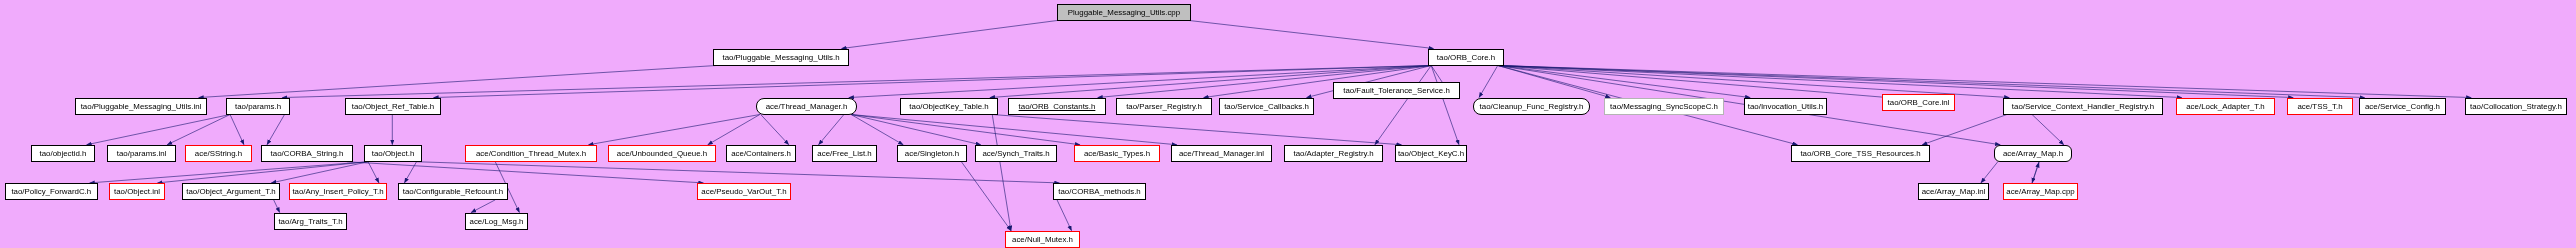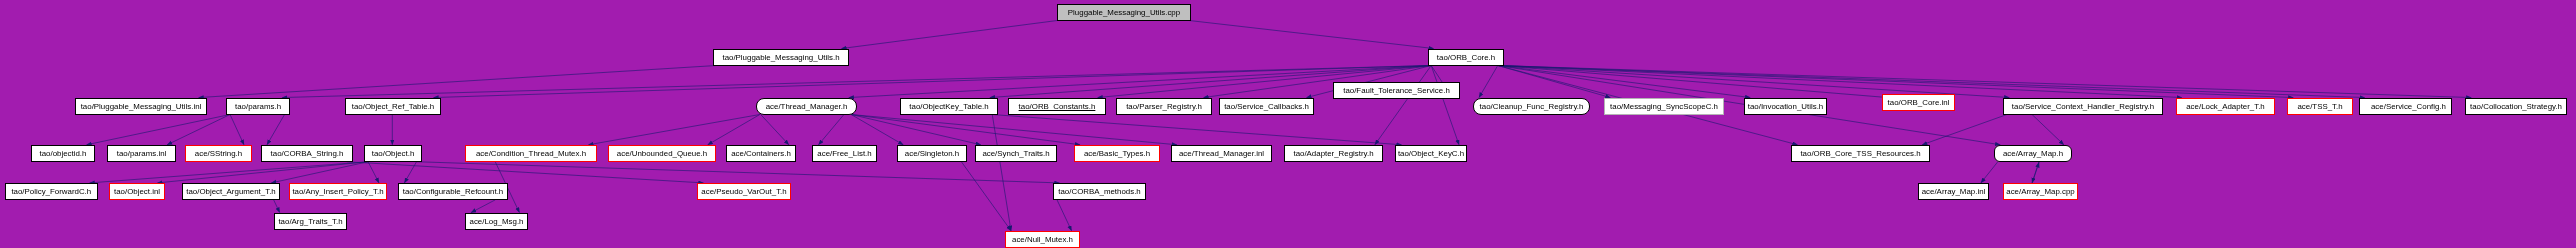--- a/index.html
+++ b/index.html
@@ -1,19 +1,19 @@
 <!DOCTYPE html>
 <html style="font-size:9.7px"><head>
 <meta charset="utf-8">
 <style>
   html,body{margin:0;padding:0;background:#ffffff;}
   #graph-canvas{
     position:relative;
     width:2576px;height:249px;
-    background:#a21caf;
+    background:#f0abfc;
     font-family:"Liberation Sans","DejaVu Sans",sans-serif;
     font-size:7.9px;
     overflow:hidden;
   }
   #edge-layer{
     position:absolute;left:0;top:0;width:2576px;height:249px;
     pointer-events:none;
   }
   #edge-layer line{stroke:#191970;stroke-width:1;fill:none;}
   .node{
@@ -115,21 +115,21 @@
       <div class="node black" title="tao/Parser_Registry.h" style="left: 1116px; top: 98px; width: 94px;">tao/Parser_Registry.h</div>
       <div class="node black" title="tao/Service_Callbacks.h" style="left: 1219px; top: 98px; width: 93px;">tao/Service_Callbacks.h</div>
       <div class="node black" title="tao/Fault_Tolerance_Service.h" style="left: 1333px; top: 82px; width: 125px;">tao/Fault_Tolerance_Service.h</div>
       <div class="node black" title="tao/Cleanup_Func_Registry.h" style="left: 1473px; top: 98px; width: 115px; border-radius: 8px;">tao/Cleanup_Func_Registry.h</div>
       <div class="node gray" title="tao/Messaging_SyncScopeC.h" style="left: 1604px; top: 98px; width: 118px;">tao/Messaging_SyncScopeC.h</div>
       <div class="node black" title="tao/Invocation_Utils.h" style="left: 1744px; top: 98px; width: 81px;">tao/Invocation_Utils.h</div>
       <div class="node red" title="tao/ORB_Core.inl" style="left: 1882px; top: 94px; width: 71px;">tao/ORB_Core.inl</div>
       <div class="node black" title="tao/Service_Context_Handler_Registry.h" style="left: 2003px; top: 98px; width: 158px;">tao/Service_Context_Handler_Registry.h</div>
       <div class="node red" title="ace/Lock_Adapter_T.h" style="left: 2176px; top: 98px; width: 97px;">ace/Lock_Adapter_T.h</div>
       <div class="node red" title="ace/TSS_T.h" style="left: 2287px; top: 98px; width: 64px;">ace/TSS_T.h</div>
-      <div class="node black" title="ace/Service_Config.h" style="left: 2359px; top: 98px; width: 85px; padding-left: 6px;">ace/Service_Config.h</div>
+      <div class="node black" title="ace/Service_Config.h" style="left: 2359px; top: 98px; width: 85px;">ace/Service_Config.h</div>
       <div class="node black" title="tao/Collocation_Strategy.h" style="left: 2465px; top: 98px; width: 100px;">tao/Collocation_Strategy.h</div>
       <div class="node black" title="tao/objectid.h" style="left: 31px; top: 145px; width: 62px;">tao/objectid.h</div>
       <div class="node black" title="tao/params.inl" style="left: 107px; top: 145px; width: 67px;">tao/params.inl</div>
       <div class="node red" title="ace/SString.h" style="left: 185px; top: 145px; width: 65px;">ace/SString.h</div>
       <div class="node black" title="tao/CORBA_String.h" style="left: 261px; top: 145px; width: 90px;">tao/CORBA_String.h</div>
       <div class="node black" title="tao/Object.h" style="left: 364px; top: 145px; width: 56px;">tao/Object.h</div>
       <div class="node red" title="ace/Condition_Thread_Mutex.h" style="left: 465px; top: 145px; width: 130px;">ace/Condition_Thread_Mutex.h</div>
       <div class="node red" title="ace/Unbounded_Queue.h" style="left: 608px; top: 145px; width: 106px;">ace/Unbounded_Queue.h</div>
       <div class="node black" title="ace/Containers.h" style="left: 726px; top: 145px; width: 68px;">ace/Containers.h</div>
       <div class="node black" title="ace/Free_List.h" style="left: 812px; top: 145px; width: 63px;">ace/Free_List.h</div>

